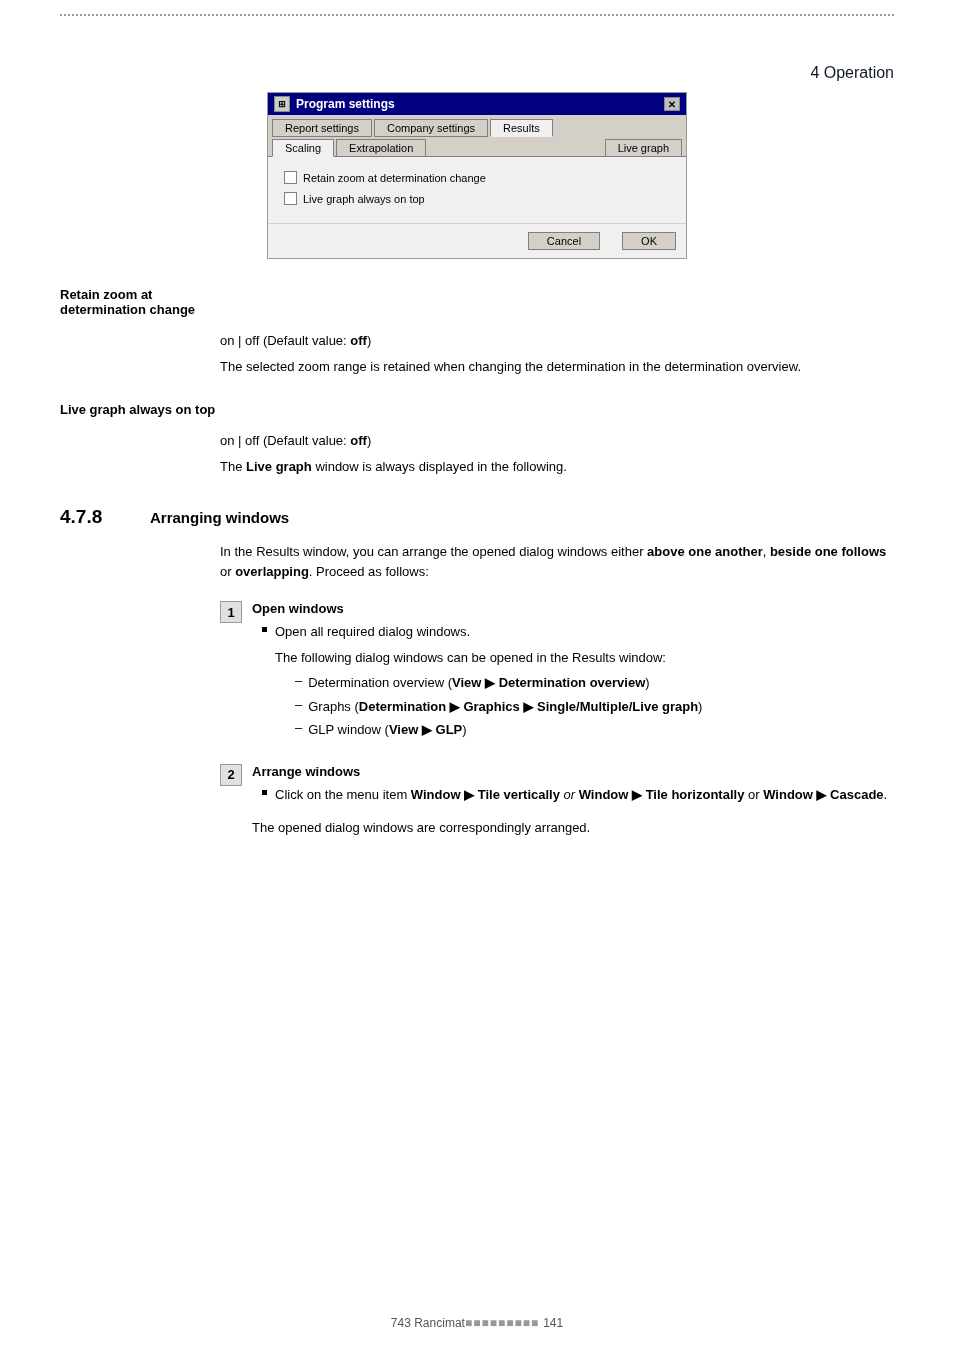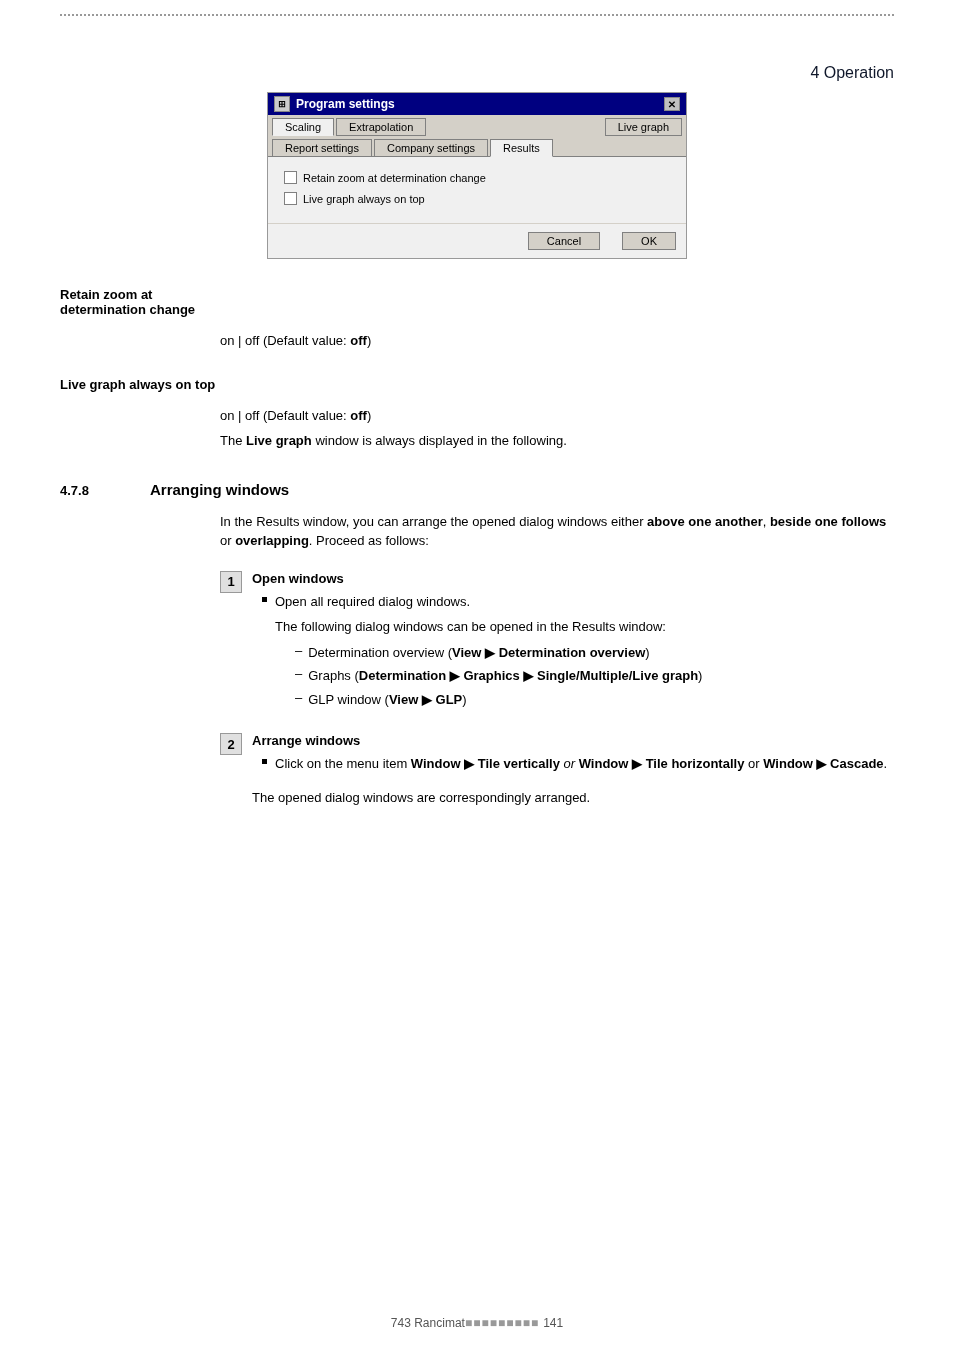--- a/index.html
+++ b/index.html
@@ -187,21 +187,21 @@
 
     
     .chapter-heading {
       display: flex;
       align-items: baseline;
       margin-bottom: 14px;
       margin-top: 24px;
     }
 
     .chapter-number {
-      font-size: 13px;
+      font-size: 19px;
       font-weight: bold;
       font-family: 'Arial Black', Arial, sans-serif;
       color: #000;
       min-width: 90px;
     }
 
     .chapter-title {
       font-size: 15px;
       font-weight: bold;
       font-family: 'Arial Black', Arial, sans-serif;
@@ -318,40 +318,40 @@
 
       <div class="dialog-titlebar">
         <div class="dialog-title-left">
           <span class="dialog-icon">⊞</span>
           <span>Program settings</span>
         </div>
         <div class="dialog-close-btn">✕</div>
       </div>
 
       <div class="tabs-combined">
+        <div class="tabs-row">
+          <div class="tab-item">
+            <span>Report settings</span>
+          </div>
+          <div class="tab-item">
+            <span>Company settings</span>
+          </div>
+          <div class="tab-item active">
+            <span>Results</span>
+          </div>
+        </div>
         <div class="tabs-row" style="padding-top:2px;">
           <div class="tab-item active">
             <span>Scaling</span>
           </div>
           <div class="tab-item">
             <span>Extrapolation</span>
           </div>
           <div class="tab-item" style="margin-left:auto;">
             <span>Live graph</span>
-          </div>
-        </div>
-        <div class="tabs-row">
-          <div class="tab-item">
-            <span>Report settings</span>
-          </div>
-          <div class="tab-item">
-            <span>Company settings</span>
-          </div>
-          <div class="tab-item active">
-            <span>Results</span>
           </div>
         </div>
         <div class="tabs-border"></div>
       </div>
 
       <div class="dialog-body">
         <div class="checkbox-row">
           <div class="checkbox-box"></div>
           <span>Retain zoom at determination change</span>
         </div>
@@ -378,20 +378,21 @@
         <span style="font-weight:bold; font-size:13px;">Retain zoom at determination change</span>
       </div>
       <div class="section-content"></div>
     </div>
     <div class="section-row">
       <div class="section-label"></div>
       <div class="section-content">
         <div class="content-line">
           <span>on | off (Default value: </span><span class="bold">off</span><span>)</span>
         </div>
+        <div class="content-line">The selected zoom range is retained when changing the determination in the determination overview.</div>
       </div>
     </div>
   </div>
 
   <div style="margin-bottom: 24px;">
     <div class="section-row">
       <div class="section-label">
         <span style="font-weight:bold; font-size:13px;">Live graph always on top</span>
       </div>
       <div class="section-content"></div>

